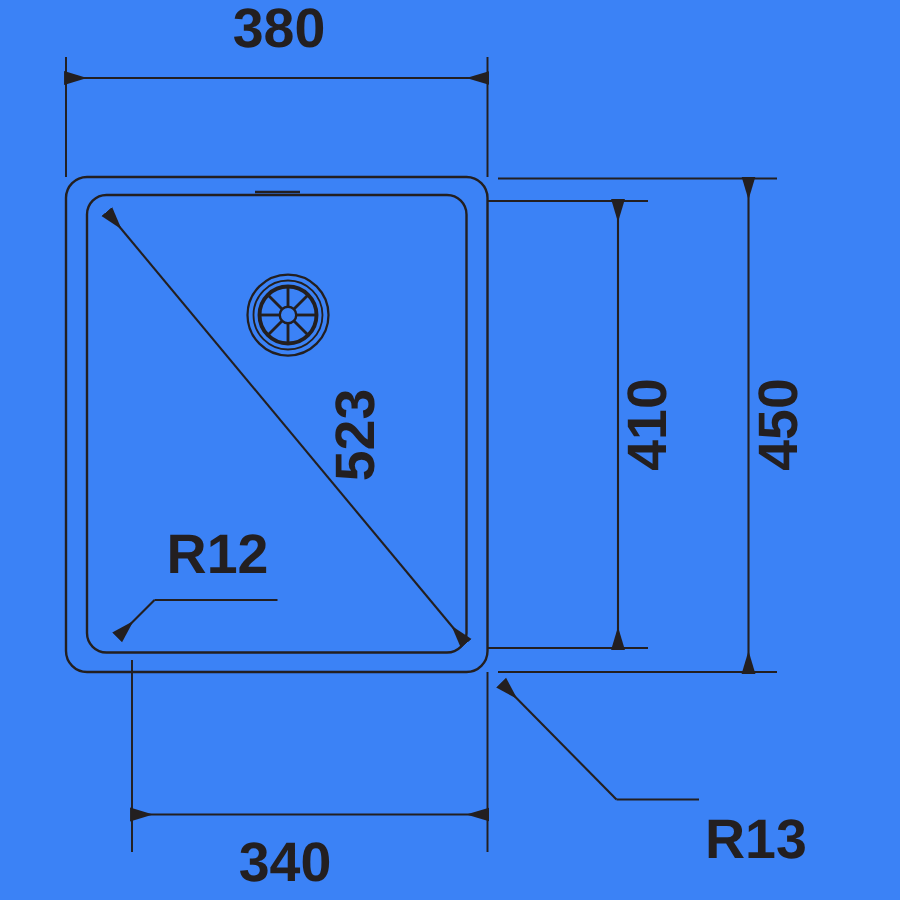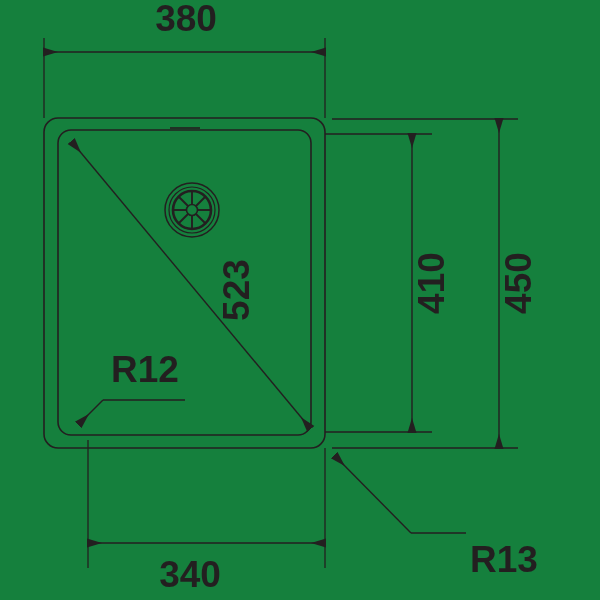--- a/index.html
+++ b/index.html
@@ -4,21 +4,21 @@
 <style>
   html, body {
     margin: 0;
     padding: 0;
     background: #ffffff;
   }
   #page {
     position: relative;
     width: 600px;
     height: 600px;
-    background: #15803d;
+    background: #3b82f6;
     font-family: "Liberation Sans", sans-serif;
     overflow: hidden;
   }
   #drawing {
     position: absolute;
     left: 0;
     top: 0;
   }
   .dim-text {
     font-family: "Liberation Sans", sans-serif;

